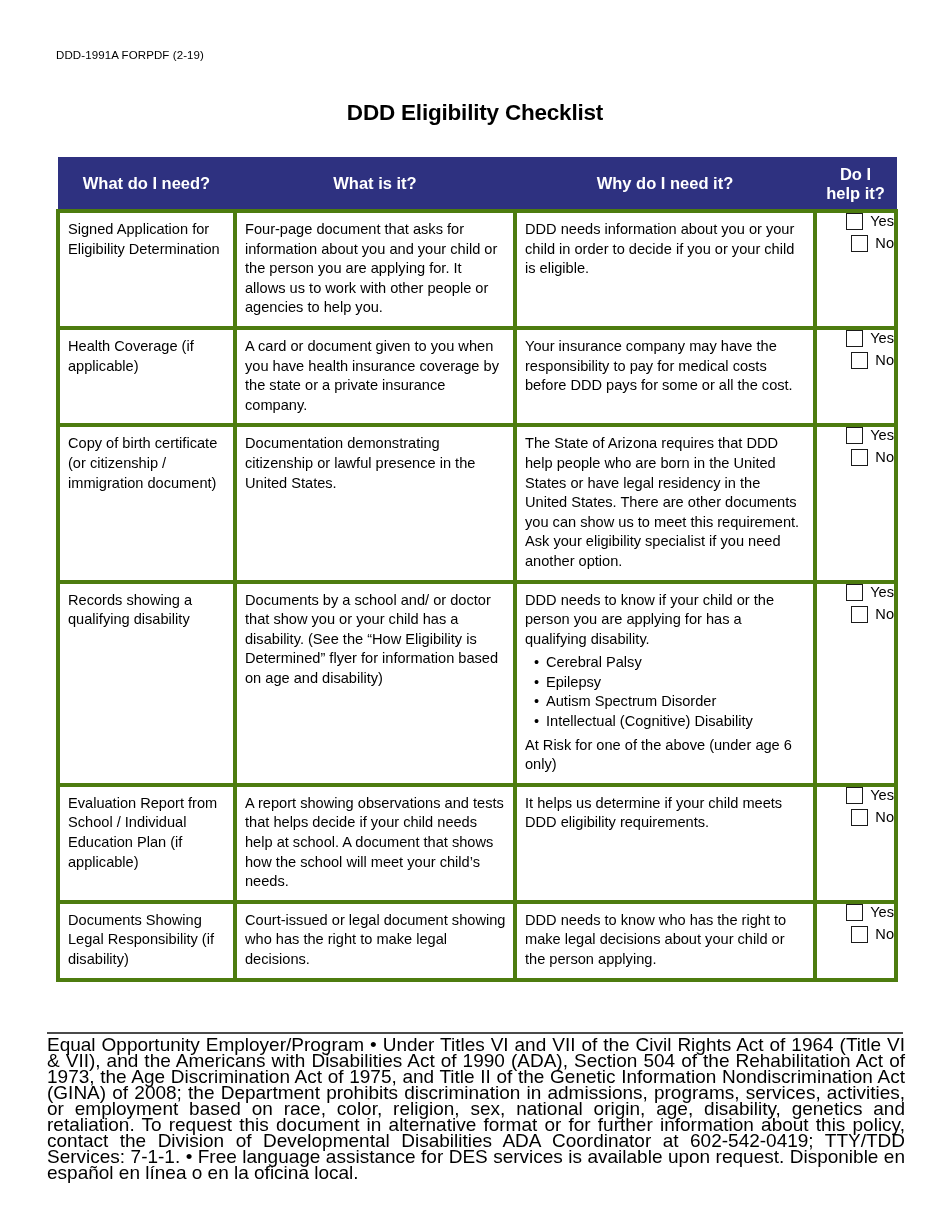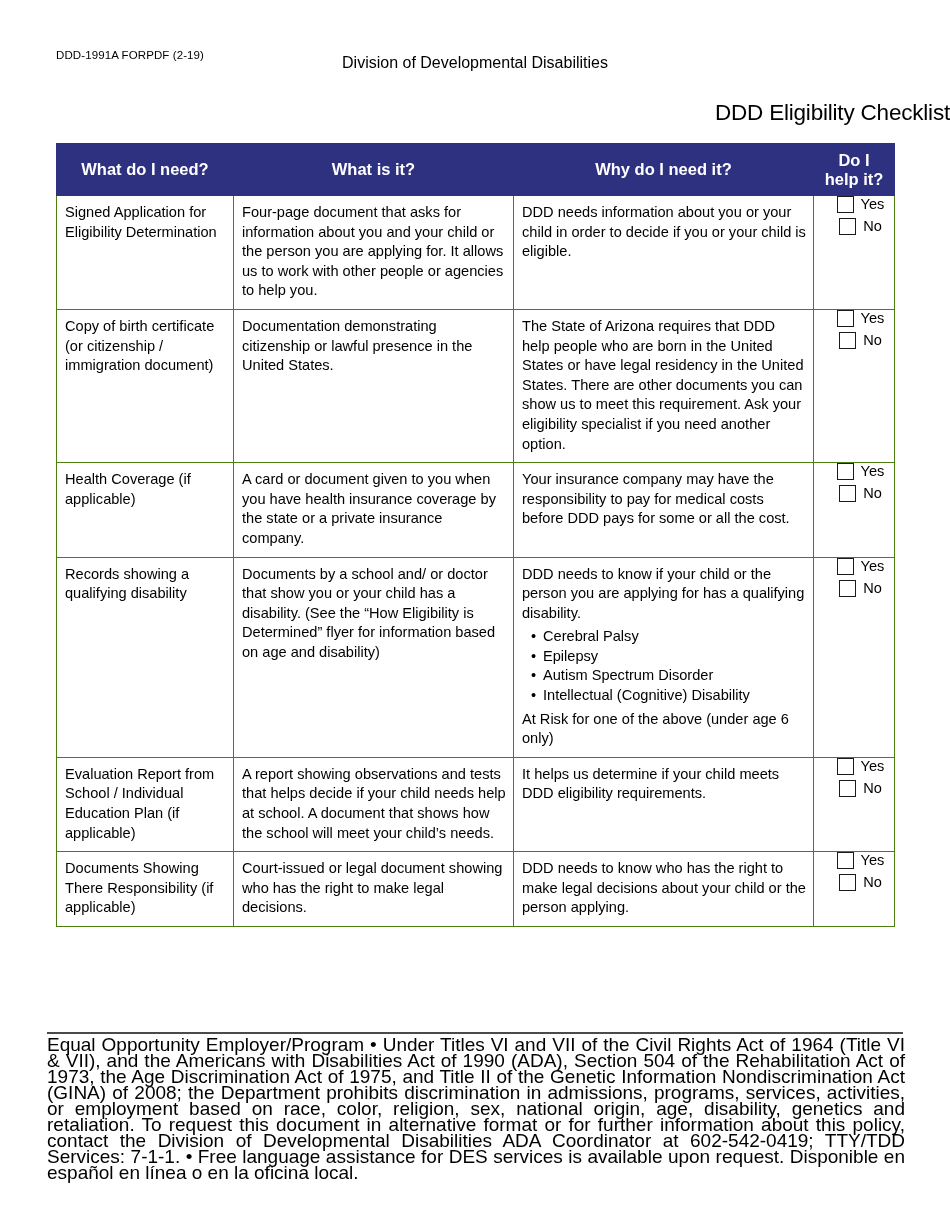--- a/index.html
+++ b/index.html
@@ -48,39 +48,39 @@
   }
   .division-name {
     font-size: 16px;
     line-height: 21px;
   }
   .doc-title {
     position: absolute;
     left: 0;
     right: 0;
     top: 100px;
-    text-align: right;
+    text-align: center;
     font-size: 22.5px;
-    font-weight: normal;
+    font-weight: bold;
     letter-spacing: -0.2px;
   }
 
   
   .checklist-table {
     position: absolute;
     left: 56px;
-    top: 143px;
+    top: 157px;
     width: 838px;
     border-collapse: collapse;
     table-layout: fixed;
     border-radius: 30px;
   }
   .checklist-table th,
   .checklist-table td {
-    border: 1px solid #4d7c0f;
+    border: 4px solid #4d7c0f;
     vertical-align: top;
     padding: 0;
   }
   .checklist-table thead th {
     background: #2e3180;
     border: 1px solid #2e3180;
     color: #ffffff;
     font-size: 16.5px;
     font-weight: bold;
     text-align: center;
@@ -121,21 +121,21 @@
   }
 
   
   .have-cell {
     padding: 0;
     vertical-align: middle;
   }
   .cbwrap {
     display: flex;
     flex-direction: column;
-    align-items: center;
+    align-items: flex-end;
     gap: 5px;
     padding-left: 13px;
   }
   .cbrow {
     display: flex;
     align-items: center;
     gap: 7px;
   }
   .cbbox {
     width: 17px;
@@ -171,21 +171,20 @@
   }
 </style>
 </head>
 <body>
 
 <div class="page">
 
   <div class="form-code">DDD-1991A FORPDF (2-19)</div>
 
   <div class="agency-block">
-    <div class="division-name">Division of Developmental Disabilities</div>
   </div>
 
   <div class="doc-title">DDD Eligibility Checklist</div>
 
   <table class="checklist-table">
     <colgroup>
       <col class="col-need">
       <col class="col-what">
       <col class="col-why">
       <col class="col-have">
@@ -222,51 +221,51 @@
             <div class="cbrow">
               <span class="cbbox"></span>
               <span class="cblabel">No</span>
             </div>
           </div>
         </td>
       </tr>
 
       <tr>
         <td>
+            <div class="cell">Health Coverage (if applicable)</div>
+          </td>
+        <td>
+            <div class="cell">A card or document given to you when you have health insurance coverage by the state or a  private insurance company.</div>
+          </td>
+        <td>
+            <div class="cell">Your insurance company may have the responsibility to pay for medical costs before DDD pays for some or all the cost.</div>
+          </td>
+        <td class="have-cell">
+          <div class="cbwrap">
+            <div class="cbrow">
+              <span class="cbbox"></span>
+              <span class="cblabel">Yes</span>
+            </div>
+            <div class="cbrow">
+              <span class="cbbox"></span>
+              <span class="cblabel">No</span>
+            </div>
+          </div>
+        </td>
+      </tr>
+
+      <tr>
+        <td>
             <div class="cell">Copy of birth certificate (or citizenship / immigration document)</div>
           </td>
         <td>
             <div class="cell">Documentation demonstrating citizenship or lawful presence in the United States.</div>
           </td>
         <td>
             <div class="cell">The State of Arizona requires that DDD help people who are born in the United States or have legal residency in the United States. There are other documents you can show us to meet this requirement. Ask your eligibility specialist if you need another option.</div>
-          </td>
-        <td class="have-cell">
-          <div class="cbwrap">
-            <div class="cbrow">
-              <span class="cbbox"></span>
-              <span class="cblabel">Yes</span>
-            </div>
-            <div class="cbrow">
-              <span class="cbbox"></span>
-              <span class="cblabel">No</span>
-            </div>
-          </div>
-        </td>
-      </tr>
-
-      <tr>
-        <td>
-            <div class="cell">Health Coverage (if applicable)</div>
-          </td>
-        <td>
-            <div class="cell">A card or document given to you when you have health insurance coverage by the state or a  private insurance company.</div>
-          </td>
-        <td>
-            <div class="cell">Your insurance company may have the responsibility to pay for medical costs before DDD pays for some or all the cost.</div>
           </td>
         <td class="have-cell">
           <div class="cbwrap">
             <div class="cbrow">
               <span class="cbbox"></span>
               <span class="cblabel">Yes</span>
             </div>
             <div class="cbrow">
               <span class="cbbox"></span>
               <span class="cblabel">No</span>
@@ -327,21 +326,21 @@
             <div class="cbrow">
               <span class="cbbox"></span>
               <span class="cblabel">No</span>
             </div>
           </div>
         </td>
       </tr>
 
       <tr>
         <td>
-            <div class="cell">Documents Showing There Responsibility (if applicable)</div>
+            <div class="cell">Documents Showing Legal Responsibility (if disability)</div>
           </td>
         <td>
             <div class="cell">Court-issued or legal document showing who has the right to make legal decisions.</div>
           </td>
         <td>
             <div class="cell">DDD needs to know who has the right to make legal decisions about your child or the person applying.</div>
           </td>
         <td class="have-cell">
           <div class="cbwrap">
             <div class="cbrow">

